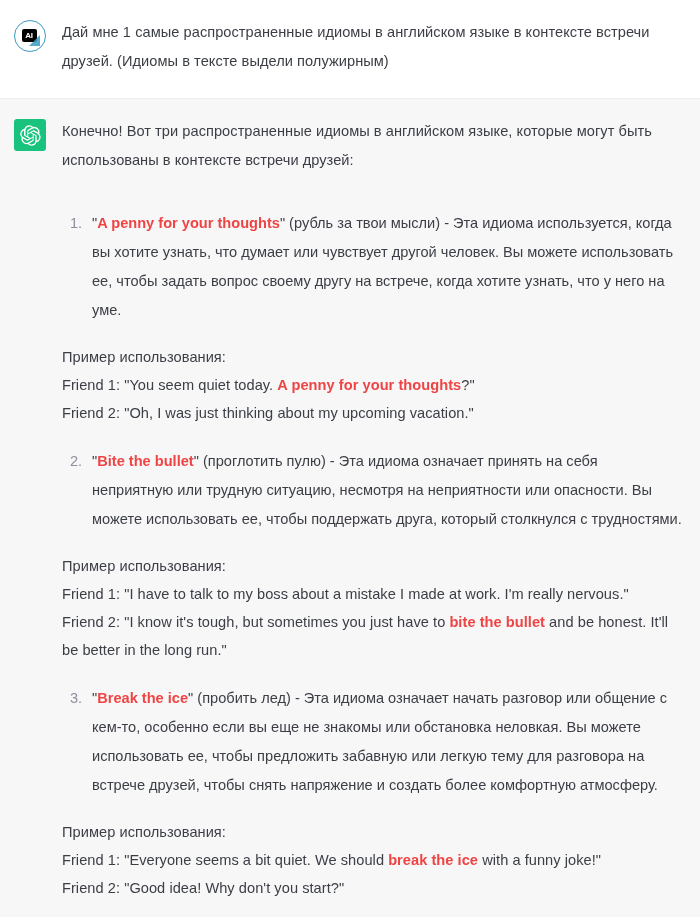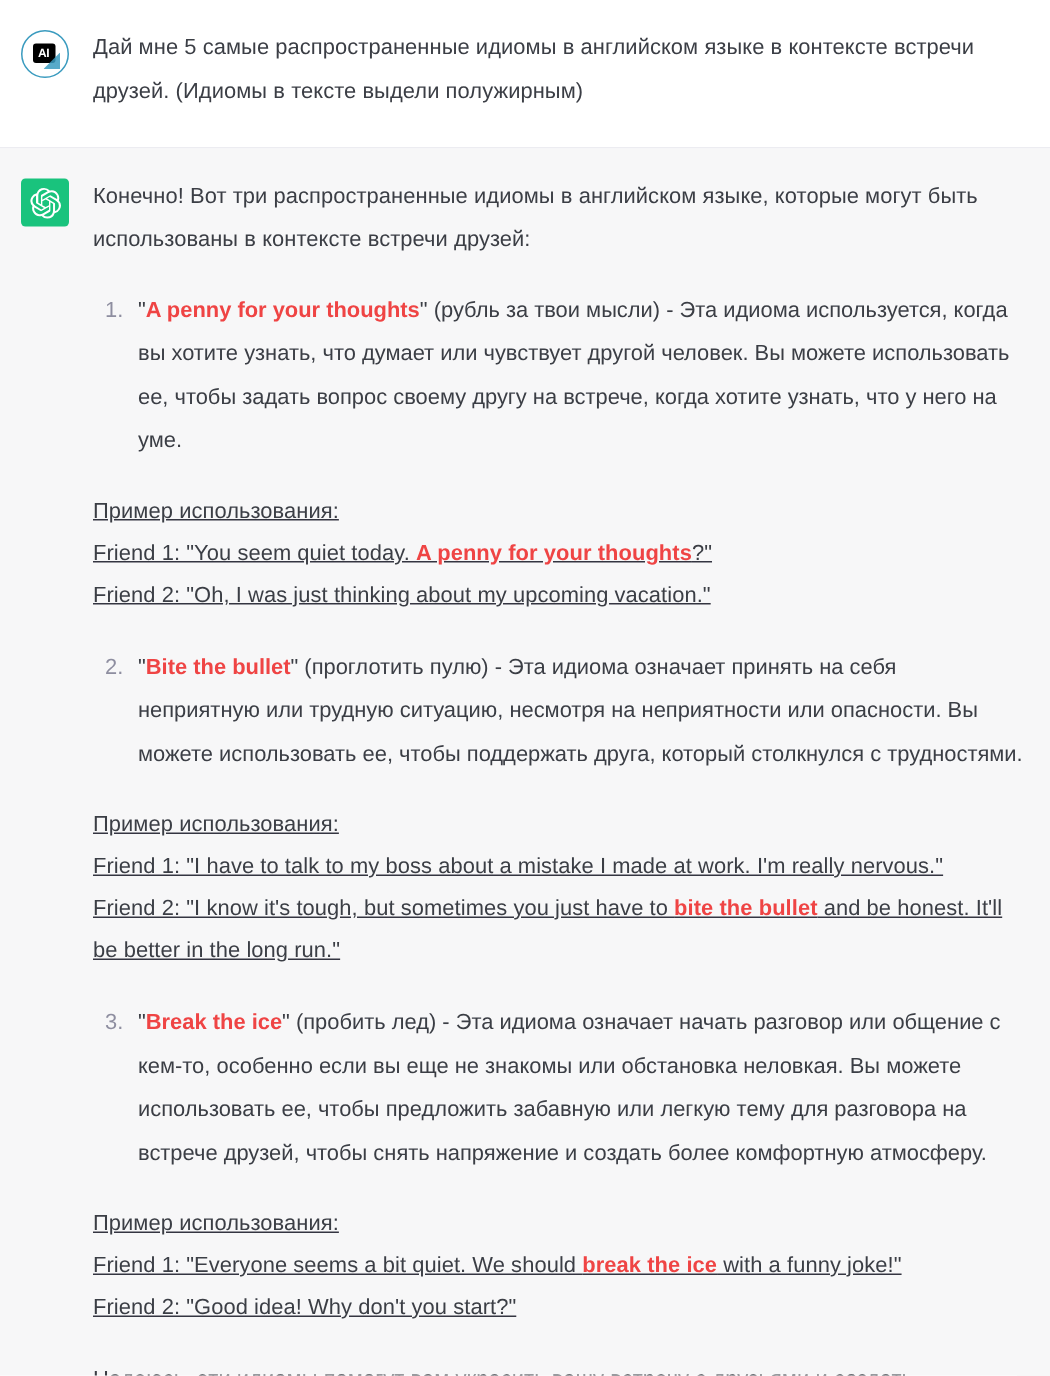--- a/index.html
+++ b/index.html
@@ -110,21 +110,21 @@
   
   .p {
     font-size: 14.6px;
     line-height: 29px;
     color: #3b3e45;
     margin: 0;
     letter-spacing: 0.05px;
   }
   .p + .p { margin-top: 0; }
 
-  .para-block { margin-bottom: 18px; }
+  .para-block { margin-bottom: 34px; }
   .para-block:last-child { margin-bottom: 0; }
 
   .b { font-weight: bold; color: #ef4444; }
 
   
   .olist {
     margin: 0 0 0 0;
     padding: 0;
     list-style: none;
   }
@@ -141,39 +141,39 @@
     text-align: left;
     padding-left: 8px;
   }
   .otext {
     flex: 1 1 auto;
     font-size: 14.6px;
     line-height: 29px;
     color: #3b3e45;
   }
 
-  .example-block { margin-bottom: 20px; text-decoration: underline; }
+  .example-block { margin-bottom: 20px; }
   .example-block .p { line-height: 28px; }
 
   .outro { margin-top: 4px; }
 </style>
 </head>
 <body>
 
 <div class="chat">
 
   <div class="msg msg-user">
     <div class="avatar-col">
       <div class="avatar-user">
         <div class="badge">AI</div>
         <div class="tail"></div>
       </div>
     </div>
     <div class="body-col">
-      <p class="p">Дай мне 5 самые распространенные идиомы в английском языке в контексте встречи друзей. (Идиомы в тексте выдели полужирным)</p>
+      <p class="p">Дай мне 1 самые распространенные идиомы в английском языке в контексте встречи друзей. (Идиомы в тексте выдели полужирным)</p>
     </div>
   </div>
 
   <div class="msg msg-assistant">
     <div class="avatar-col">
       <div class="avatar-bot">
         <svg width="21" height="21" viewBox="0 0 41 41" fill="none" xmlns="http://www.w3.org/2000/svg" aria-hidden="true">
           <path d="M37.532 16.87a9.963 9.963 0 0 0-.856-8.184 10.078 10.078 0 0 0-10.855-4.835A9.964 9.964 0 0 0 18.306.5a10.079 10.079 0 0 0-9.614 6.977 9.967 9.967 0 0 0-6.664 4.834 10.08 10.08 0 0 0 1.24 11.817 9.965 9.965 0 0 0 .856 8.185 10.079 10.079 0 0 0 10.855 4.835 9.965 9.965 0 0 0 7.516 3.35 10.078 10.078 0 0 0 9.617-6.981 9.967 9.967 0 0 0 6.663-4.834 10.079 10.079 0 0 0-1.243-11.813ZM22.498 37.886a7.474 7.474 0 0 1-4.799-1.735c.061-.33.148-.1.237-.148l7.964-4.6a1.294 1.294 0 0 0 .655-1.134V19.054l3.366 1.945a.12.12 0 0 1 .066.092v9.299a7.505 7.505 0 0 1-7.49 7.496ZM6.392 31.006a7.471 7.471 0 0 1-.894-5.023c.06.036.162.099.237.141l7.964 4.6a1.297 1.297 0 0 0 1.308 0l9.724-5.614v3.888a.12.12 0 0 1-.048.103l-8.051 4.649a7.504 7.504 0 0 1-10.24-2.744ZM4.297 13.62A7.469 7.469 0 0 1 8.2 10.333c0 .068-.004.19-.4.274v9.201a1.294 1.294 0 0 0 .654 1.132l9.723 5.614-3.366 1.944a.12.12 0 0 1-.114.01L7.04 23.856a7.504 7.504 0 0 1-2.743-10.237Zm27.658 6.437-9.724-5.615 3.367-1.943a.121.121 0 0 1 .113-.01l8.052 4.648a7.498 7.498 0 0 1-1.158 13.528v-9.476a1.293 1.293 0 0 0-.65-1.132Zm3.35-5.043c-.059-.037-.162-.099-.236-.141l-7.965-4.6a1.298 1.298 0 0 0-1.308 0l-9.723 5.614v-3.888a.12.12 0 0 1 .048-.103l8.05-4.645a7.497 7.497 0 0 1 11.135 7.763Zm-21.063 6.929-3.367-1.944a.12.12 0 0 1-.065-.093v-9.299a7.497 7.497 0 0 1 12.293-5.756 6.94 6.94 0 0 0-.236.134l-7.965 4.6a1.294 1.294 0 0 0-.654 1.132l-.006 11.226Zm1.829-3.943 4.33-2.501 4.332 2.5v5.002l-4.331 2.5-4.331-2.5V18Z" fill="#ffffff"></path>
         </svg>
       </div>

